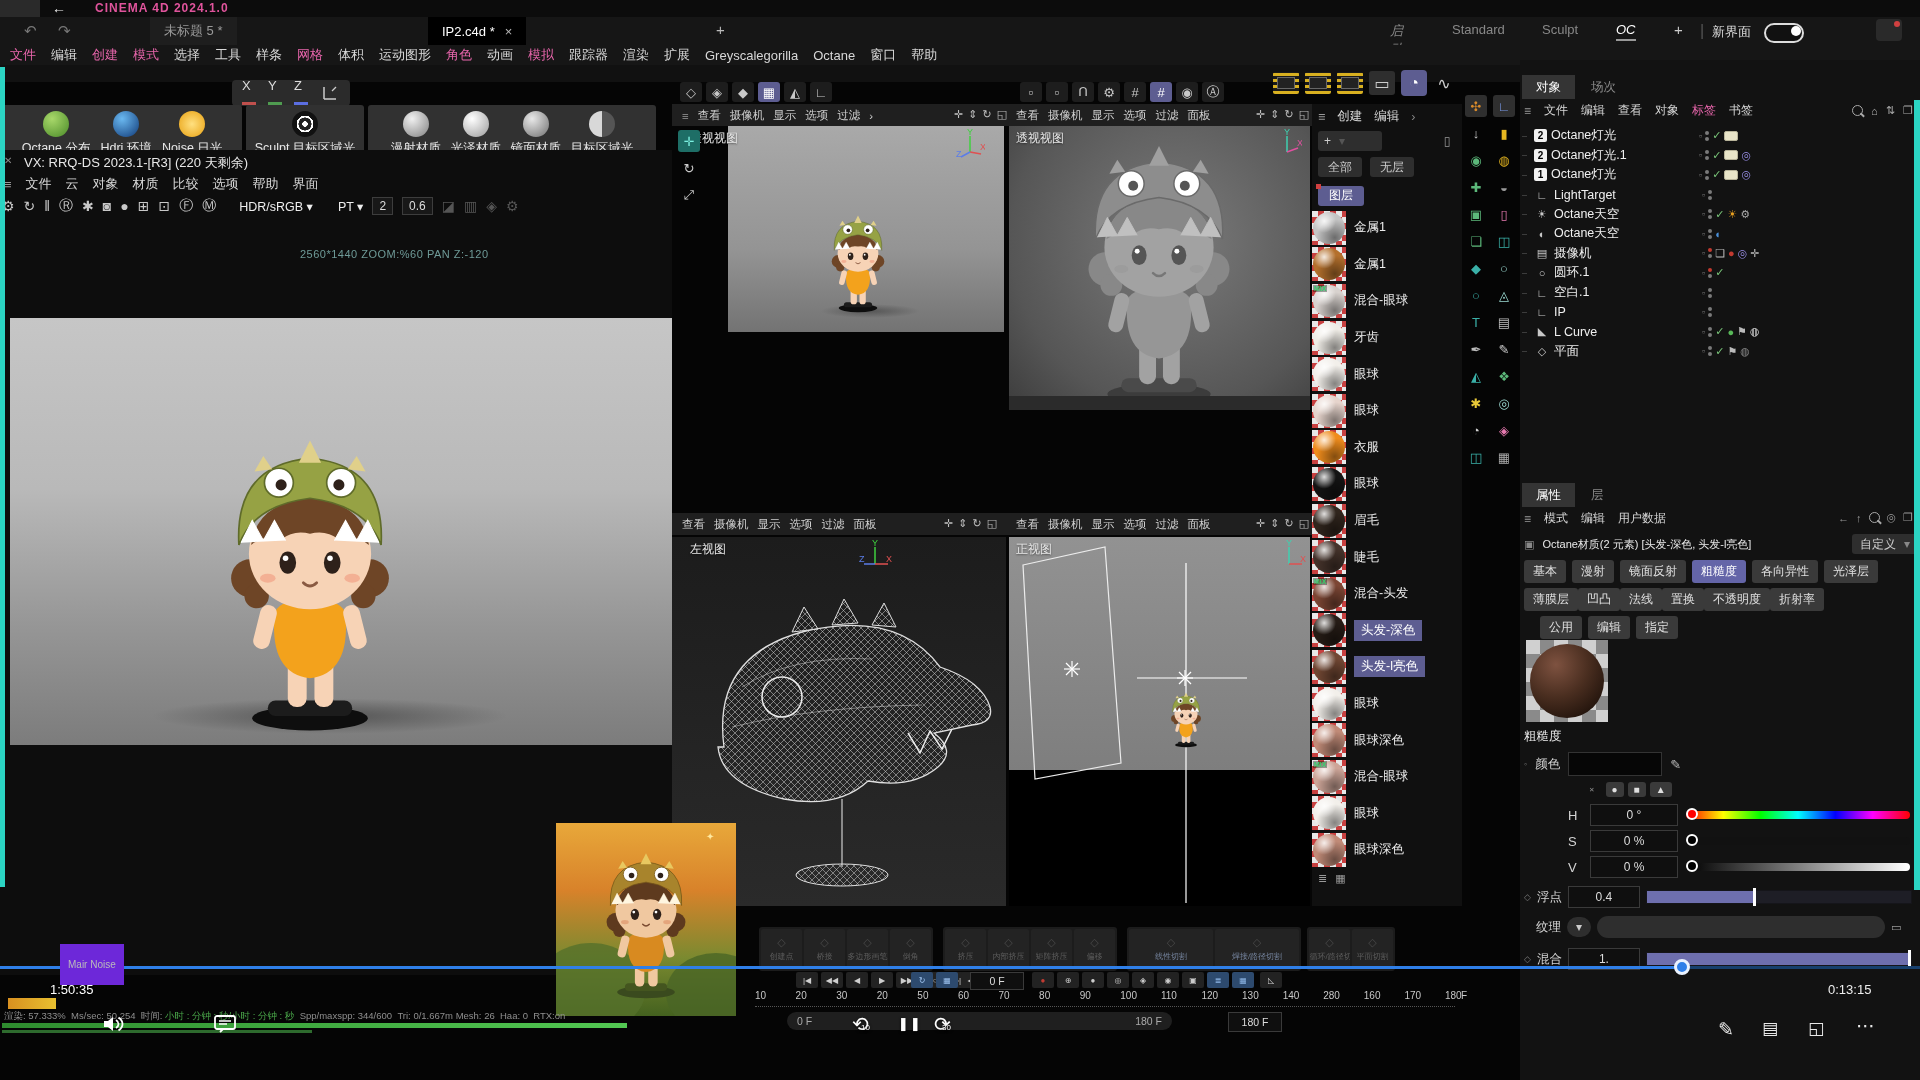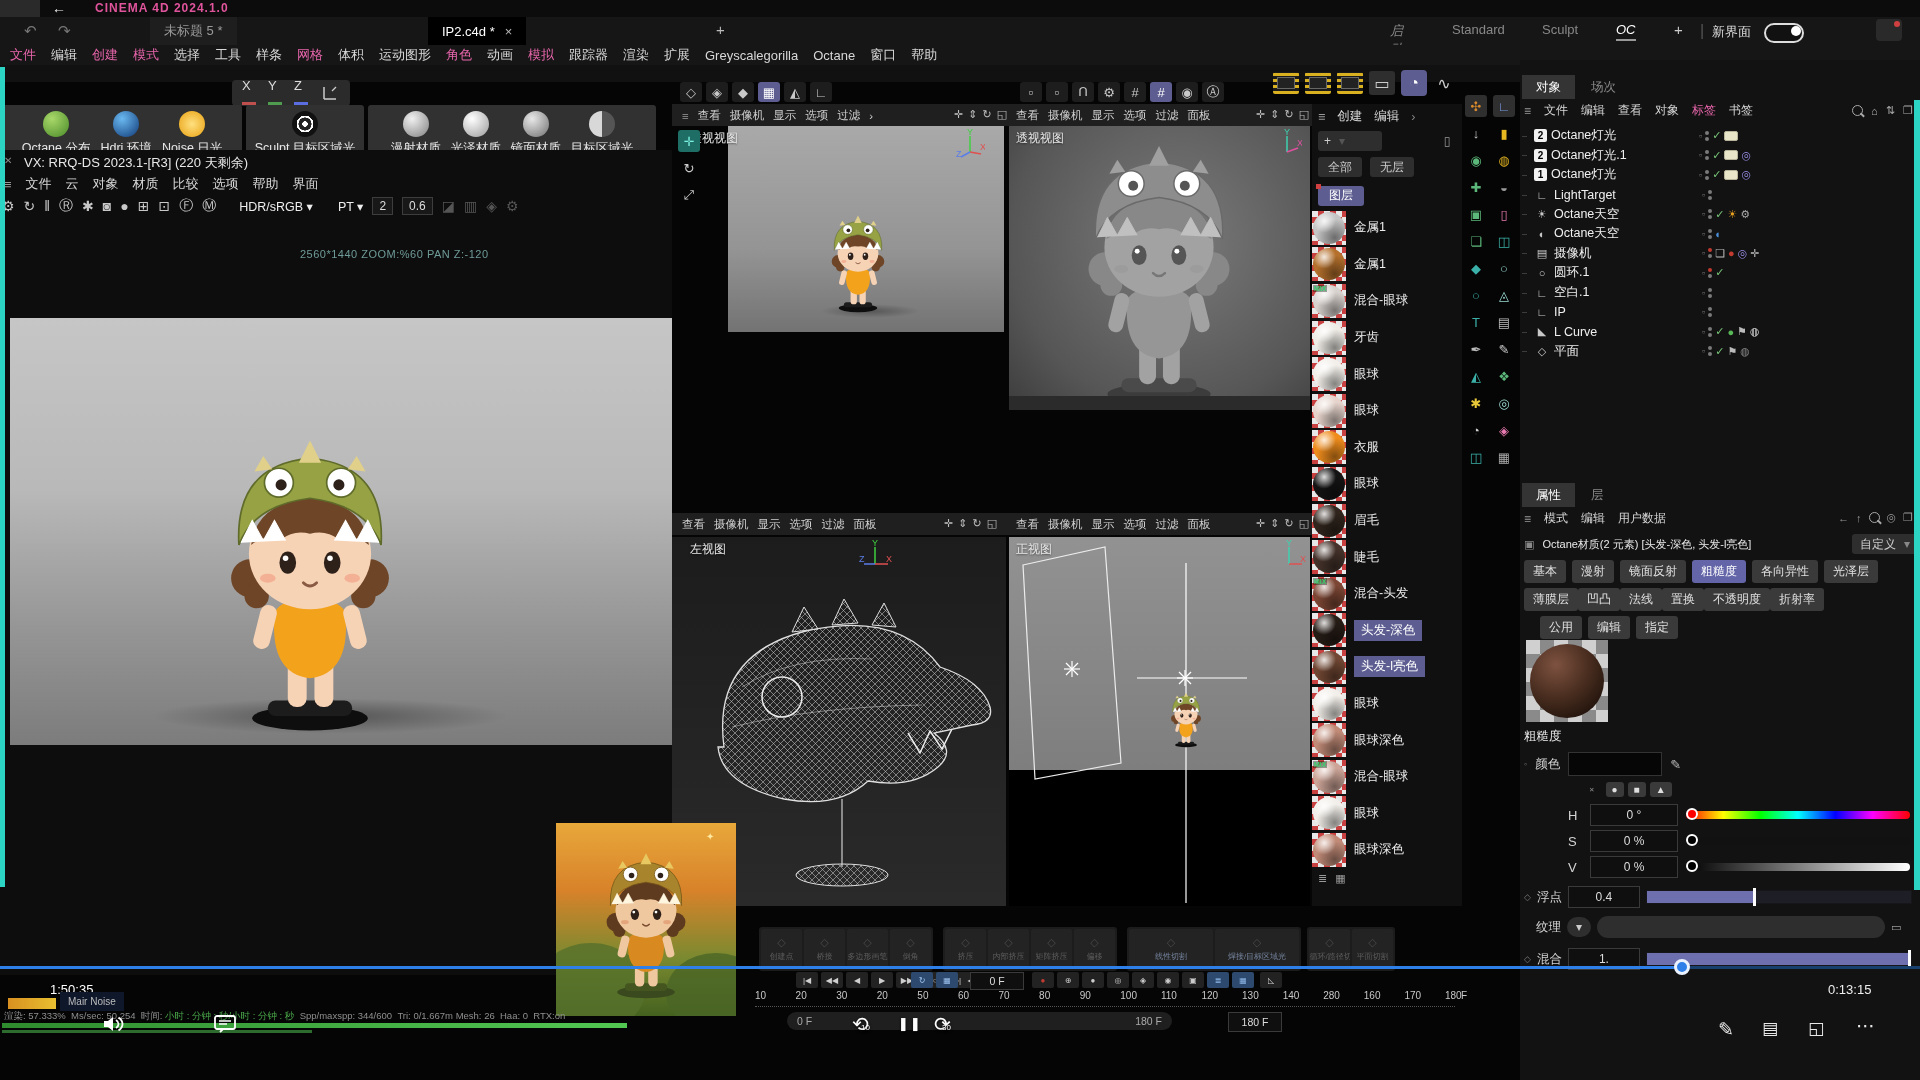--- a/index.html
+++ b/index.html
@@ -610,21 +610,21 @@
           <span>偏移</span>
         </div>
       </div>
       <div class="abs pgroup bright" style="left: 1127px;">
         <div class="pbtn">
           <b>◇</b>
           <span>线性切割</span>
         </div>
         <div class="pbtn">
           <b>◇</b>
-          <span>焊接/目标区域光</span>
+          <span>焊接/路径切割</span>
         </div>
       </div>
       <div class="abs pgroup" style="left: 1307px;">
         <div class="pbtn">
           <b>◇</b>
           <span>循环/路径切割</span>
         </div>
         <div class="pbtn">
           <b>◇</b>
           <span>平面切割</span>
@@ -1198,21 +1198,21 @@
   </div>
   <div class="abs field" style="left:1228px;top:1012px;width:52px;height:18px;font-size:10.5px;">180 F</div>
 
   <div class="abs vidctl" style="left:852px;top:1012px;font-size:20px;">⟲<span style="position:absolute;left:9px;top:11px;font-size:8px;">10</span></div>
   <div class="abs vidctl" style="left:898px;top:1016px;font-size:13px;letter-spacing:1px;">❚❚</div>
   <div class="abs vidctl" style="left:934px;top:1012px;font-size:20px;">⟳<span style="position:absolute;left:8px;top:11px;font-size:8px;">30</span></div>
   <div class="abs" style="left:50px;top:982px;font-size:13px;color:#fff;text-shadow:0 1px 2px #000;">1:50:35</div>
   <div class="abs" style="left:1828px;top:982px;font-size:13px;color:#eee;">0:13:15</div>
 
   <div class="abs" style="left:8px;top:998px;width:48px;height:11px;background:linear-gradient(90deg,#d89020,#e8c030);"></div>
-  <div class="abs" style="left:60px;top:992px;background:#0f172a;padding:4px 8px;font-size:10px;color:#bbb;">Mair Noise</div>
+  <div class="abs" style="left:60px;top:944px;background:#6d28d9;padding:15px 8px;font-size:10px;color:#bbb;">Mair Noise</div>
   <div class="abs" id="statustext">
     <span>渲染: 57.333%</span>&nbsp;&nbsp;<span>Ms/sec: 50.254</span>&nbsp;&nbsp;<span>时间:</span>&nbsp;<b>小时 : 分钟 : 秒/小时 : 分钟 : 秒</b>&nbsp;&nbsp;<span>Spp/maxspp: 344/600</span>&nbsp;&nbsp;<span>Tri: 0/1.667m Mesh: 26</span>&nbsp;&nbsp;<span>Haa: 0</span>&nbsp;&nbsp;<span>RTX:on</span>
   </div>
   <div class="abs" id="greenbar1"></div>
   <div class="abs" id="greenbar2"></div>
 
   <svg class="abs" style="left:100px;top:1012px;" width="26" height="24" viewBox="0 0 24 24">
       <path d="M3 9v6h4l5 4V5L7 9H3z" fill="#fff"></path>
       <path d="M15 8c1.5 1 2.5 2.3 2.5 4S16.5 15 15 16M17.5 5.5c2.5 1.7 4 3.8 4 6.5s-1.5 4.8-4 6.5" stroke="#fff" fill="none" stroke-width="1.8"></path>
     </svg>

